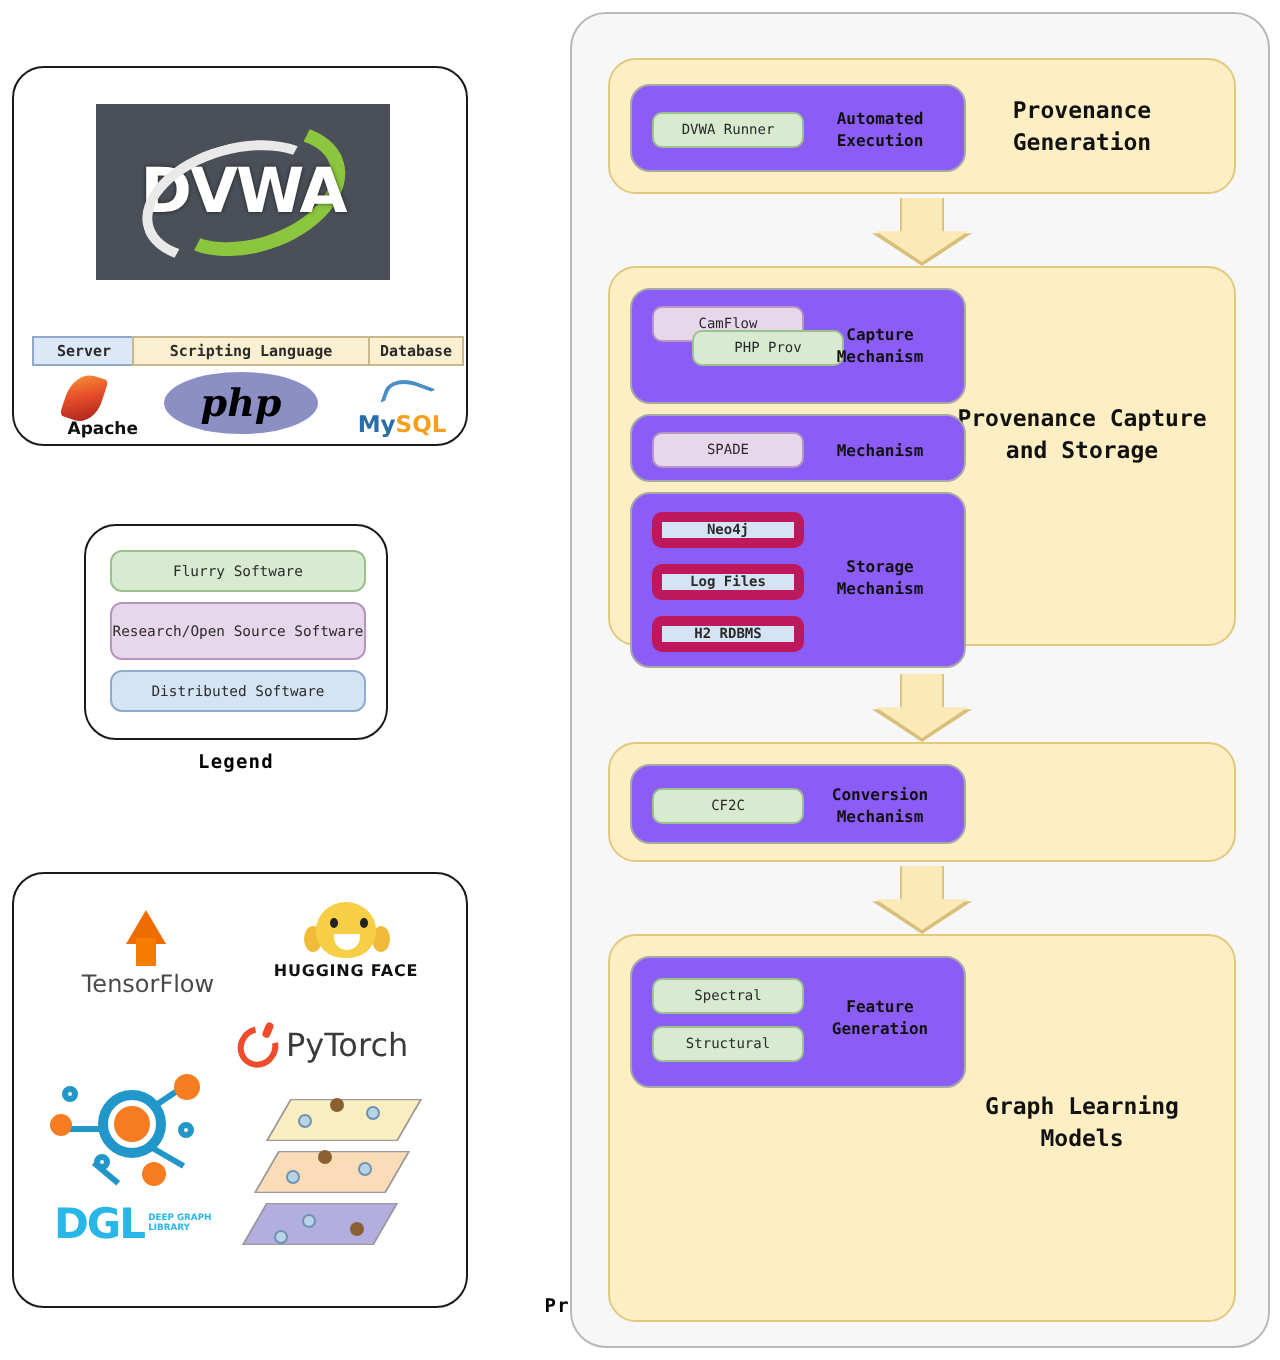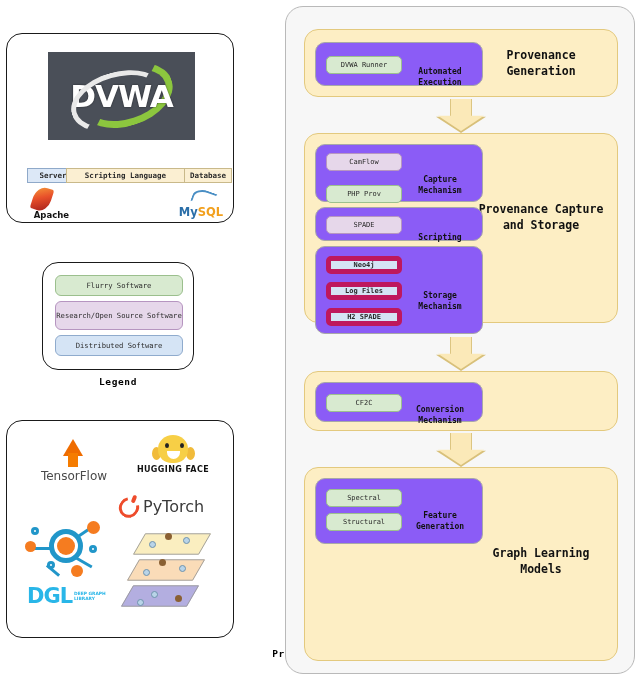--- a/index.html
+++ b/index.html
@@ -58,21 +58,21 @@
 
   .tag {
     position: absolute; height: 15px;
     display: flex; align-items: center; justify-content: center;
     font-size: 7.5px; font-weight: bold; color: #2b2b2b;
     border: 1px solid #c9b98a;
   }
   .tag.blue { background: #dce8f7; border-color: #8fa9c9; }
   .tag.cream { background: #fbefd2; }
 
-  #tag-server { left: 20px; top: 134px; width: 52px; text-align: right; }
+  #tag-server { left: 9px; top: 134px; width: 52px; text-align: right; }
   #tag-script { left: 59px; top: 134px; width: 119px; }
   #tag-db { left: 177px; top: 134px; width: 48px; }
 
   .apache-wrap { position: absolute; left: 14px; top: 152px; width: 48px; height: 38px; }
   .apache-feather {
     position: absolute; left: 12px; top: 1px; width: 18px; height: 24px;
     background: linear-gradient(150deg,#f7a23b 0%,#e8502a 45%,#9e1b1b 100%);
     border-radius: 60% 10% 55% 12%;
     transform: rotate(18deg);
   }
@@ -115,21 +115,21 @@
   }
   .lg-green  { background: #d8ead0; border: 1px solid #9bbf8d; }
   .lg-purple { background: #e6d7ea; border: 1px solid #b695c0; }
   .lg-blue   { background: #d5e4f5; border: 1px solid #8fabcd; }
   #legend-0 { top: 12px;  height: 21px; }
   #legend-1 { top: 38px;  height: 29px; }
   #legend-2 { top: 72px;  height: 21px; }
   #legend-caption { left: 42px; top: 376px; width: 152px; }
 
   
-  #proc-panel { left: 6px; top: 420px; width: 228px; height: 218px; }
+  #proc-panel { left: 6px; top: 436px; width: 228px; height: 218px; }
   .tf-wrap { position: absolute; left: 22px; top: 18px; width: 90px; height: 52px; }
   .tf-mark {
     position: absolute; left: 34px; top: 0px; width: 0; height: 0;
     border-left: 10px solid transparent; border-right: 10px solid transparent;
     border-bottom: 17px solid #ef6c00;
   }
   .tf-mark2 {
     position: absolute; left: 39px; top: 14px; width: 10px; height: 14px;
     background: #f57c00;
   }
@@ -218,21 +218,21 @@
   .stage-title {
     position: absolute; right: 10px; width: 132px; text-align: center;
     font-weight: bold; font-size: 11.5px; line-height: 1.35; color: #111;
   }
   .group {
     position: absolute; left: 10px; width: 168px;
     background: #8b5cf6; border: 1px solid #a8a8a8; border-radius: 10px;
   }
   .group-label {
     position: absolute; right: 6px; width: 72px; text-align: center;
-    font-weight: bold; font-size: 8px; line-height: 1.35; color: #111; margin-top: 12px;
+    font-weight: bold; font-size: 8px; line-height: 1.35; color: #111;
   }
   .chip {
     position: absolute; left: 10px; width: 76px; height: 18px;
     display: flex; align-items: center; justify-content: center;
     font-size: 7px; color: #2a2a2a; border-radius: 5px;
   }
   .chip.green  { background: #d8ead0; border: 1px solid #9cc08e; }
   .chip.purple { background: #e6d7ea; border: 1px solid #b796c1; }
   .chip.blue   { background: #d5e4f5; border: 5px solid #be185d; font-weight: bold; }
 
@@ -261,20 +261,23 @@
 
     <div class="tag blue" id="tag-server">Server</div>
     <div class="tag cream" id="tag-script">Scripting Language</div>
     <div class="tag cream" id="tag-db">Database</div>
 
     <div class="apache-wrap">
       <div class="apache-feather"></div>
       <div class="apache-label">Apache</div>
     </div>
 
+    <div class="php-logo">
+      <span>php</span>
+    </div>
 
     <div class="mysql-wrap">
       <div class="mysql-dolphin"></div>
       <div class="mysql-text"><i>My</i><b>SQL</b></div>
     </div>
   </div>
   <div class="panel-caption" id="web-server-caption">Web Server</div>
 
   <div class="panel" id="legend-panel">
     <div class="legend-box lg-green" id="legend-0">Flurry Software</div>
@@ -354,33 +357,33 @@
       </div>
     </div>
     <div class="arrow-b" style="left:150px; top:92px;"></div>
     <div class="arrow" style="left:152px; top:92px;"></div>
 
     <div class="stage" style="top:126px; height:190px;">
       <div class="stage-title" style="top:68px;">Provenance Capture and Storage</div>
 
       <div class="group" style="top:10px; height:58px;">
         <div class="chip purple" style="top:8px;">CamFlow</div>
-        <div class="chip green" style="top:40px;">PHP Prov</div>
+        <div class="chip green" style="top:20px;margin-left:20px;">PHP Prov</div>
         <div class="group-label" style="top:18px;">Capture Mechanism</div>
       </div>
 
       <div class="group" style="top:73px; height:34px;">
         <div class="chip purple" style="top:8px;">SPADE</div>
-        <div class="group-label" style="top:13px;">Scripting</div>
+        <div class="group-label" style="top:13px;">Mechanism</div>
       </div>
 
       <div class="group" style="top:112px; height:88px;">
         <div class="chip blue" style="top:9px;">Neo4j</div>
         <div class="chip blue" style="top:35px;">Log Files</div>
-        <div class="chip blue" style="top:61px;">H2 SPADE</div>
+        <div class="chip blue" style="top:61px;">H2 RDBMS</div>
         <div class="group-label" style="top:32px;">Storage Mechanism</div>
       </div>
     </div>
     <div class="arrow-b" style="left:150px; top:330px;"></div>
     <div class="arrow" style="left:152px; top:330px;"></div>
 
     <div class="stage" style="top:364px; height:60px;">
       <div class="group" style="top:10px; height:40px;">
         <div class="chip green" style="top:11px;">CF2C</div>
         <div class="group-label" style="top:10px;">Conversion Mechanism</div>

